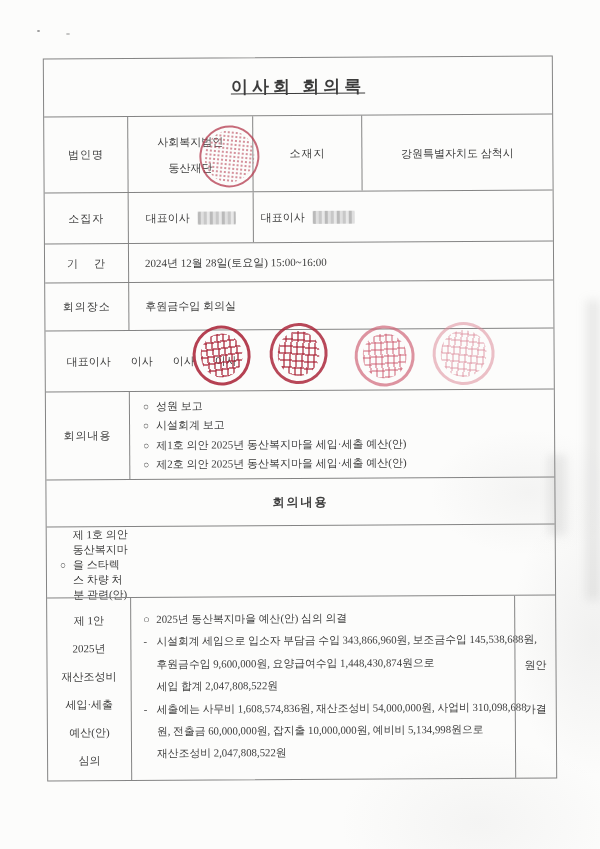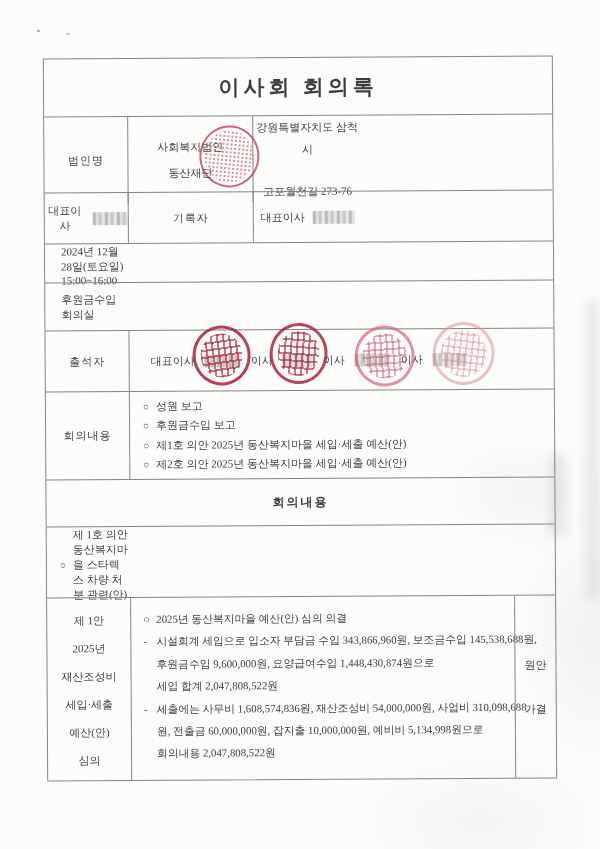--- a/index.html
+++ b/index.html
@@ -34,21 +34,21 @@
   }
   .row{display:grid;border-top:1px solid var(--border-gray,#848484);position:relative;}
   .row:first-child{border-top:none;}
   .cell{display:flex;align-items:center;justify-content:center;text-align:center;
         border-left:1px solid var(--border-gray,#848484);position:relative;}
   .cell:first-child{border-left:none;}
   .cell.left{justify-content:flex-start;text-align:left;padding-left:16px;}
   .cell .lbl{white-space:pre;letter-spacing:1px;}
 
   .title-row{height:57px;display:flex;align-items:center;justify-content:center;}
-  .doc-title{font-size:21px;font-weight:bold;letter-spacing:4px;}
+  .doc-title{font-size:17px;font-weight:bold;letter-spacing:4px;text-decoration:underline;}
 
   .r-corp{height:75px;grid-template-columns:83px 125px 109px 1fr;}
   .r-conv{height:50px;grid-template-columns:83px 125px 109px 1fr;}
   .r-period{height:38px;grid-template-columns:83px 1fr;}
   .r-venue{height:47px;grid-template-columns:83px 1fr;}
   .r-att{height:60px;grid-template-columns:83px 1fr;}
   .r-agenda{height:87px;grid-template-columns:83px 1fr;}
   .r-secthdr{height:46px;display:flex;align-items:center;justify-content:center;}
   .r-prev{height:70px;grid-template-columns:83px 1fr;}
   .r-main{height:182px;grid-template-columns:83px 384px 1fr;}
@@ -128,57 +128,62 @@
     <div class="cell">
       <span class="lbl">법인명</span>
     </div>
     <div class="cell">
       <div class="twoline">
         <span>사회복지법인</span>
         <span>동산재단</span>
       </div>
     </div>
     <div class="cell">
+      <span class="lbl">소재지</span>
+    </div>
+    <div class="cell">
       <div class="twoline tight">
         <span>강원특별자치도 삼척시</span>
-        <span>고포월천길 273-76</span>
       </div>
     </div>
   </div>
 
   <div class="row r-conv">
+    <div class="cell">
+      <span class="lbl">소집자</span>
+    </div>
     <div class="cell">
       <span>대표이사</span>
       <span class="redacted" style="width:38px;margin-left:8px;"></span>
     </div>
     <div class="cell">
-      <span class="lbl">기록자</span>
-    </div>
-    <div class="cell">
       <span>대표이사</span>
       <span class="redacted" style="width:42px;margin-left:8px;"></span>
     </div>
   </div>
 
   <div class="row r-period">
+    <div class="cell">
+      <span class="lbl">기    간</span>
+    </div>
     <div class="cell left">
       <span>2024년 12월 28일(토요일) 15:00~16:00</span>
     </div>
   </div>
 
   <div class="row r-venue">
+    <div class="cell">
+      <span class="lbl">회의장소</span>
+    </div>
     <div class="cell left">
       <span>후원금수입 회의실</span>
     </div>
   </div>
 
   <div class="row r-att">
-    <div class="cell">
-      <span class="lbl">출석자</span>
-    </div>
     <div class="cell left">
       <div class="att-line">
         <span class="att-role">대표이사</span>
         <span class="redacted" style="width:36px;"></span>
         <span class="att-role">이사</span>
         <span class="redacted" style="width:30px;"></span>
         <span class="att-role">이사</span>
         <span class="redacted" style="width:36px;"></span>
         <span class="att-role">이사</span>
         <span class="redacted" style="width:34px;"></span>
@@ -189,21 +194,21 @@
   <div class="row r-agenda">
     <div class="cell">
       <span class="lbl">회의내용</span>
     </div>
     <div class="cell left" style="padding-left:0;">
       <div class="agenda-list">
         <div class="agenda-item">
           <span class="bullet">○</span><span>성원 보고</span>
         </div>
         <div class="agenda-item">
-          <span class="bullet">○</span><span>후원금수입 보고</span>
+          <span class="bullet">○</span><span>시설회계 보고</span>
         </div>
         <div class="agenda-item">
           <span class="bullet">○</span><span>제1호 의안 2025년 동산복지마을 세입·세출 예산(안)</span>
         </div>
         <div class="agenda-item">
           <span class="bullet">○</span><span>제2호 의안 2025년 동산복지마을 세입·세출 예산(안)</span>
         </div>
       </div>
     </div>
   </div>
@@ -244,21 +249,21 @@
         <div class="bline cont">
           <span>세입 합계 2,047,808,522원</span>
         </div>
         <div class="bline">
           <span class="marker">-</span><span>세출에는 사무비 1,608,574,836원, 재산조성비 54,000,000원, 사업비 310,098,688</span>
         </div>
         <div class="bline cont">
           <span>원, 전출금 60,000,000원, 잡지출 10,000,000원, 예비비 5,134,998원으로</span>
         </div>
         <div class="bline cont">
-          <span>회의내용 2,047,808,522원</span>
+          <span>재산조성비 2,047,808,522원</span>
         </div>
       </div>
     </div>
     <div class="cell result-cell">
       <span>원안</span>
       <span>가결</span>
     </div>
   </div>
 
   <div class="seal seal-corp">

